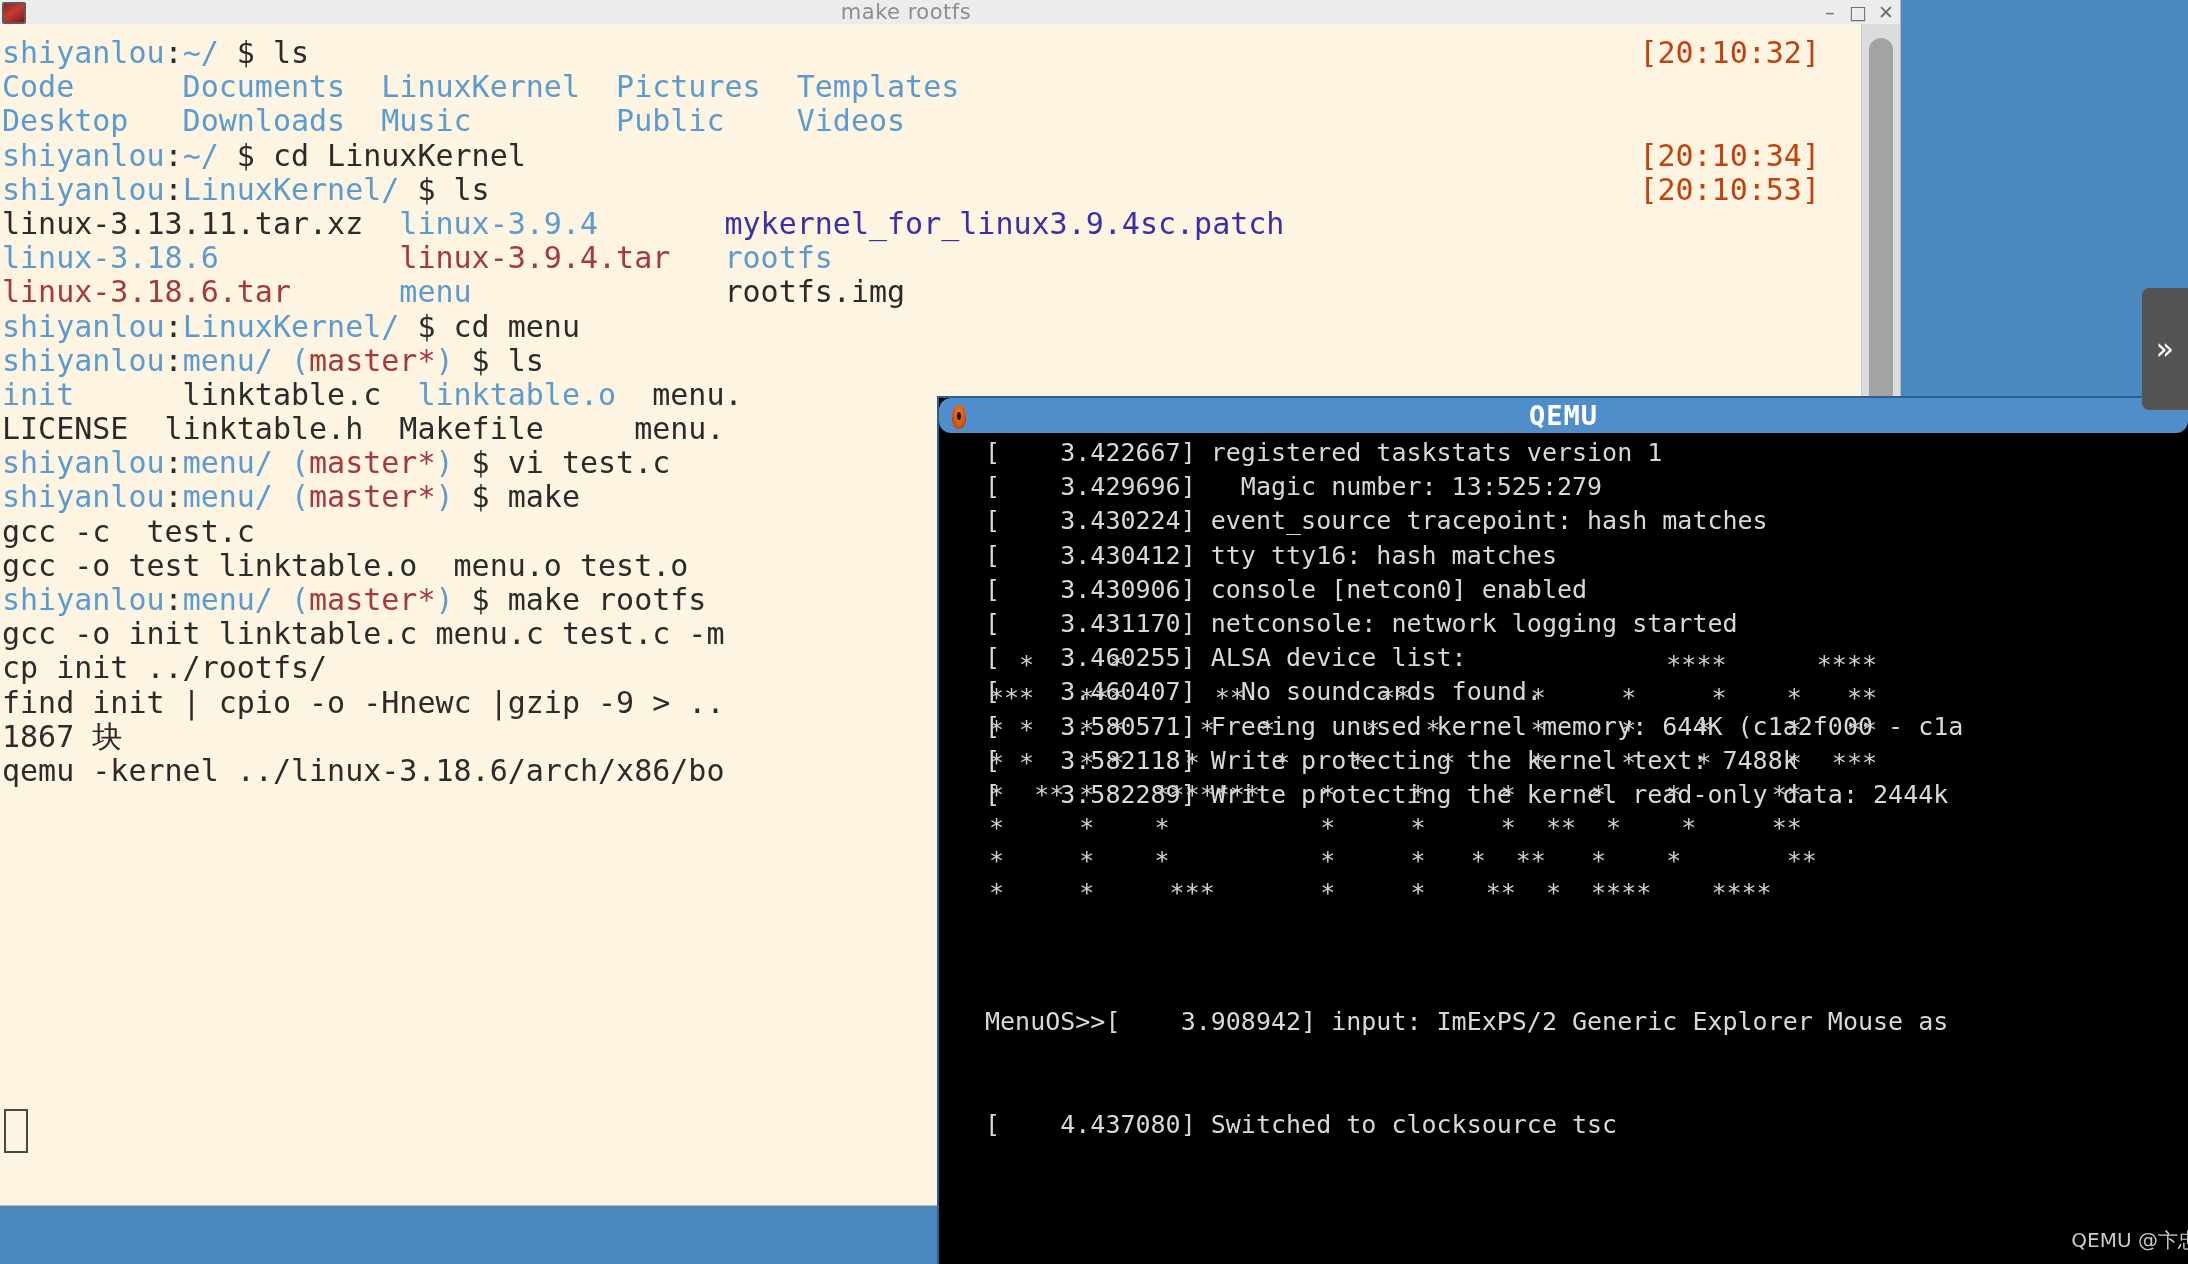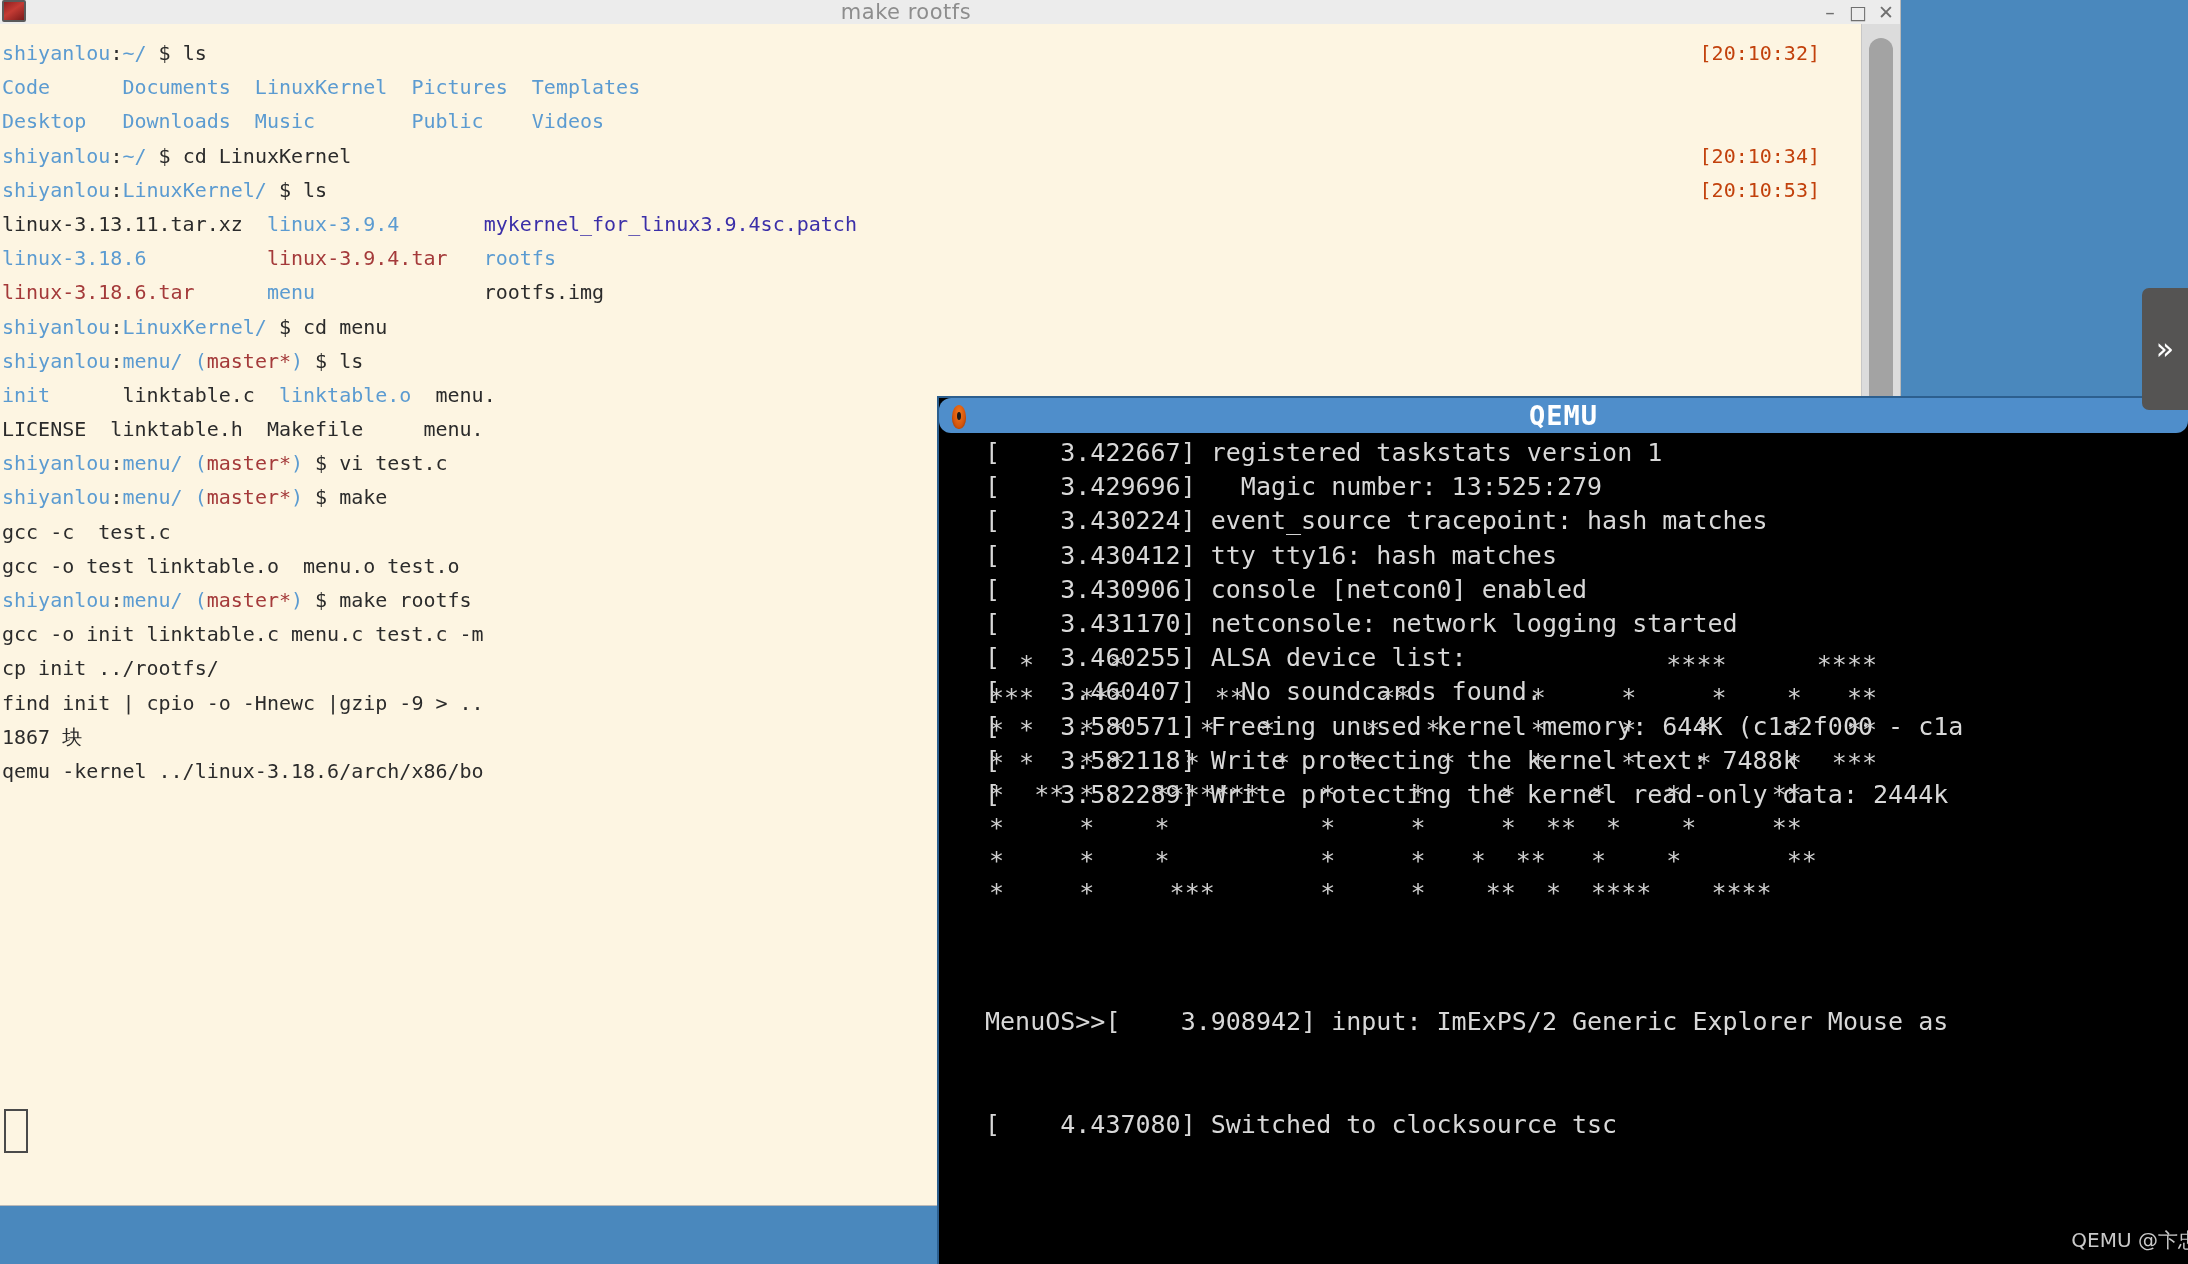--- a/index.html
+++ b/index.html
@@ -6,36 +6,36 @@
   body{width:2188px;height:1264px;overflow:hidden;position:relative;
        font-family:"DejaVu Sans Mono","Liberation Mono",monospace;}
 
   
   #desktop{position:absolute;inset:0;background:#4a88bd;}
 
   
   #term-window{position:absolute;left:0;top:0;width:1900px;height:1205px;
     background:#ececec;box-shadow:0 0 0 1px #b9b9b9;}
   #term-titlebar{position:absolute;left:0;top:0;width:1900px;height:24px;
-    background:#ececec;display:flex;align-items:flex-start;}
+    background:#ececec;display:flex;align-items:flex-end;}
   #term-appicon{width:24px;height:22px;margin-left:2px;flex:0 0 auto;
     background:linear-gradient(145deg,#8e1f1f 0%,#c43b34 45%,#7a1a1a 100%);
     border:2px solid #5a5a5a;box-sizing:border-box;border-radius:2px;}
   #term-title{flex:1 1 auto;text-align:center;color:#8d8d8d;font-size:21px;
     font-family:"DejaVu Sans","Liberation Sans",sans-serif;
     margin-left:-30px;letter-spacing:.5px;line-height:24px;
     overflow:hidden;white-space:nowrap;}
   .wbtn{width:28px;height:24px;display:flex;align-items:center;justify-content:center;
     color:#6f6f6f;font-size:19px;font-family:"DejaVu Sans","Liberation Sans",sans-serif;}
 
   
   #term-body{position:absolute;left:0;top:24px;width:1900px;height:1181px;
     background:#fdf5e2;overflow:hidden;}
   #term-text{position:absolute;left:0;top:0;width:1862px;
-    font-size:20px;line-height:34.2px;white-space:pre;
+    font-size:30px;line-height:34.2px;white-space:pre;
     color:#36393b;padding:12px 0 0 2px;box-sizing:border-box;
     font-family:"DejaVu Sans Mono","Liberation Mono",monospace;}
   .ln{height:34.2px;position:relative;}
   .c-blue  {color:#5b9bd1;}
   .c-red   {color:#a43a3a;}
   .c-purple{color:#3b2fa8;}
   .c-dark  {color:#2b2b2b;}
   .ts{position:absolute;right:42px;top:0;color:#c2410c;}
   #cursor-box{position:absolute;left:4px;top:1085px;width:20px;height:40px;
     border:2px solid #4a4a4a;background:transparent;}

